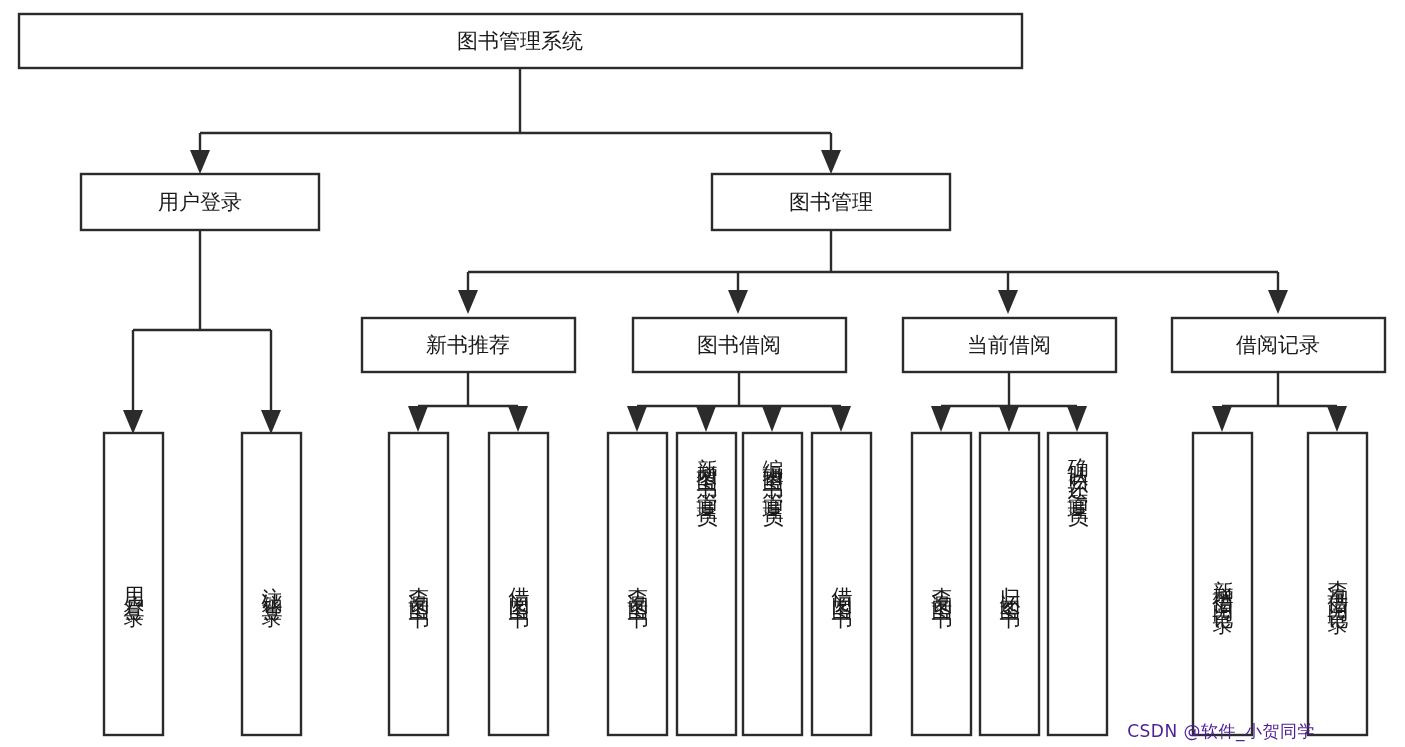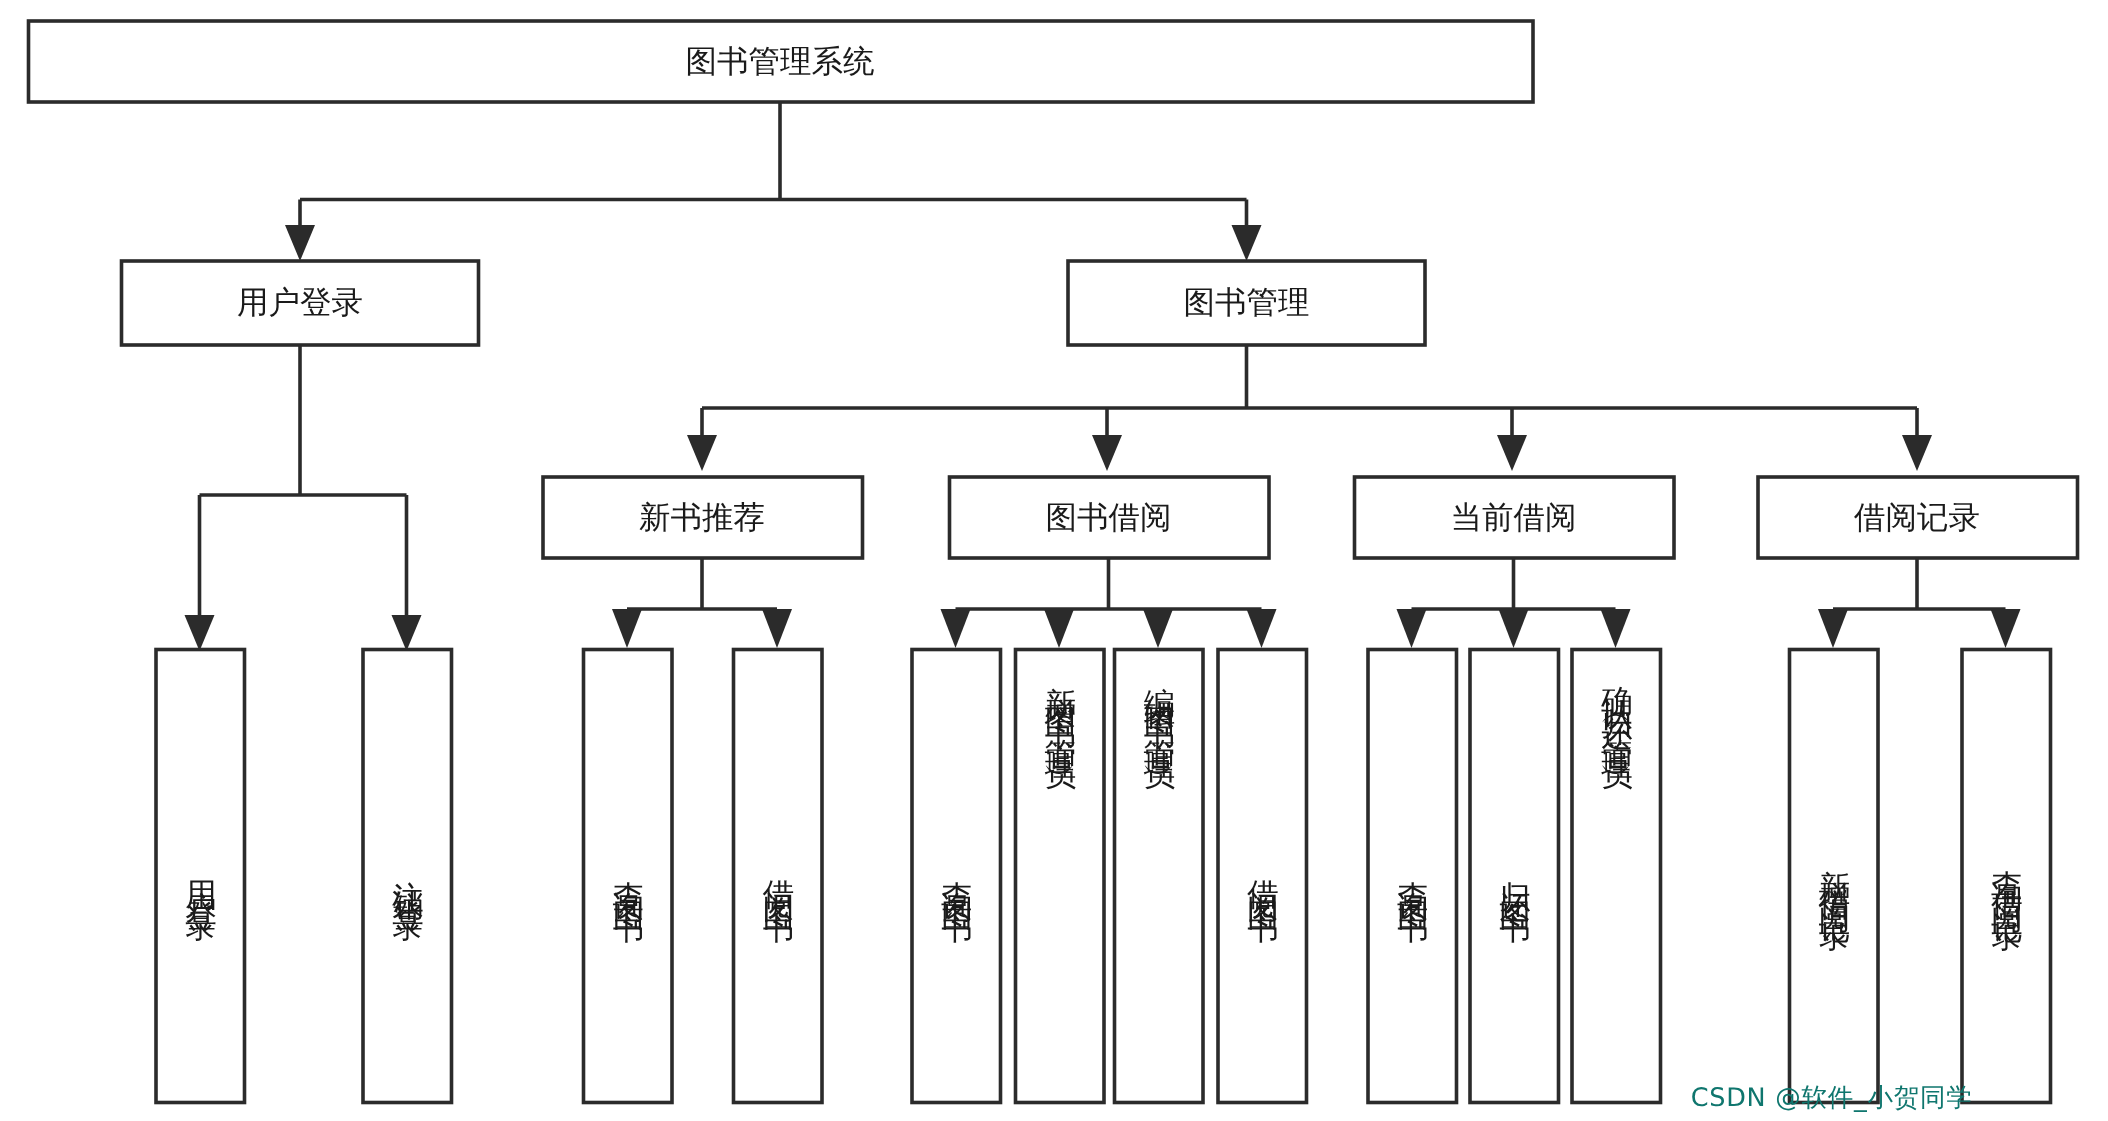--- a/index.html
+++ b/index.html
@@ -62,21 +62,21 @@
     white-space: nowrap;
     pointer-events: none;
     text-align: start;
   }
   .watermark {
     position: absolute;
     right: 8px;
     bottom: 4px;
     font-family: "DejaVu Sans", "Liberation Sans", sans-serif;
     font-size: 17px;
-    color: #0f766e;
+    color: #4c1d95;
     white-space: nowrap;
     letter-spacing: 0.5px;
   }
 </style>
 </head>
 <body>
 
 <div id="diagram-root">
 
   <svg class="canvas" viewBox="0 0 1405 747" xmlns="http://www.w3.org/2000/svg">

